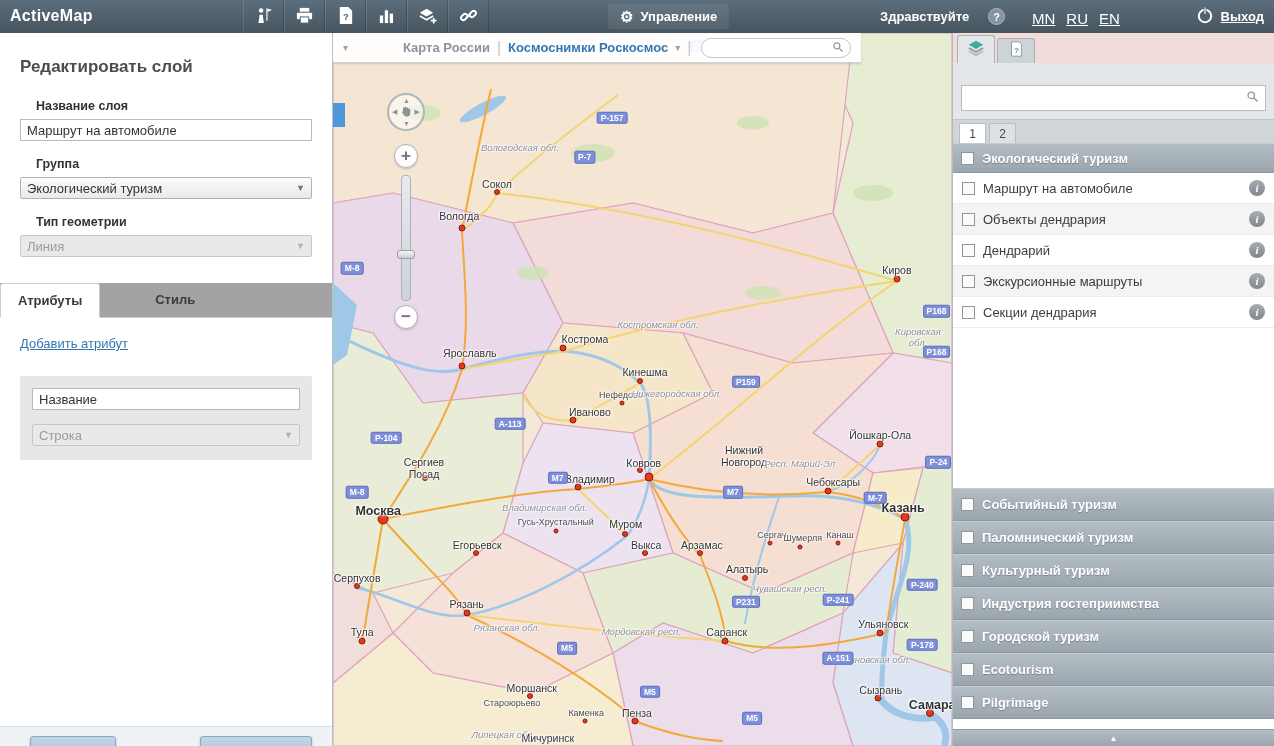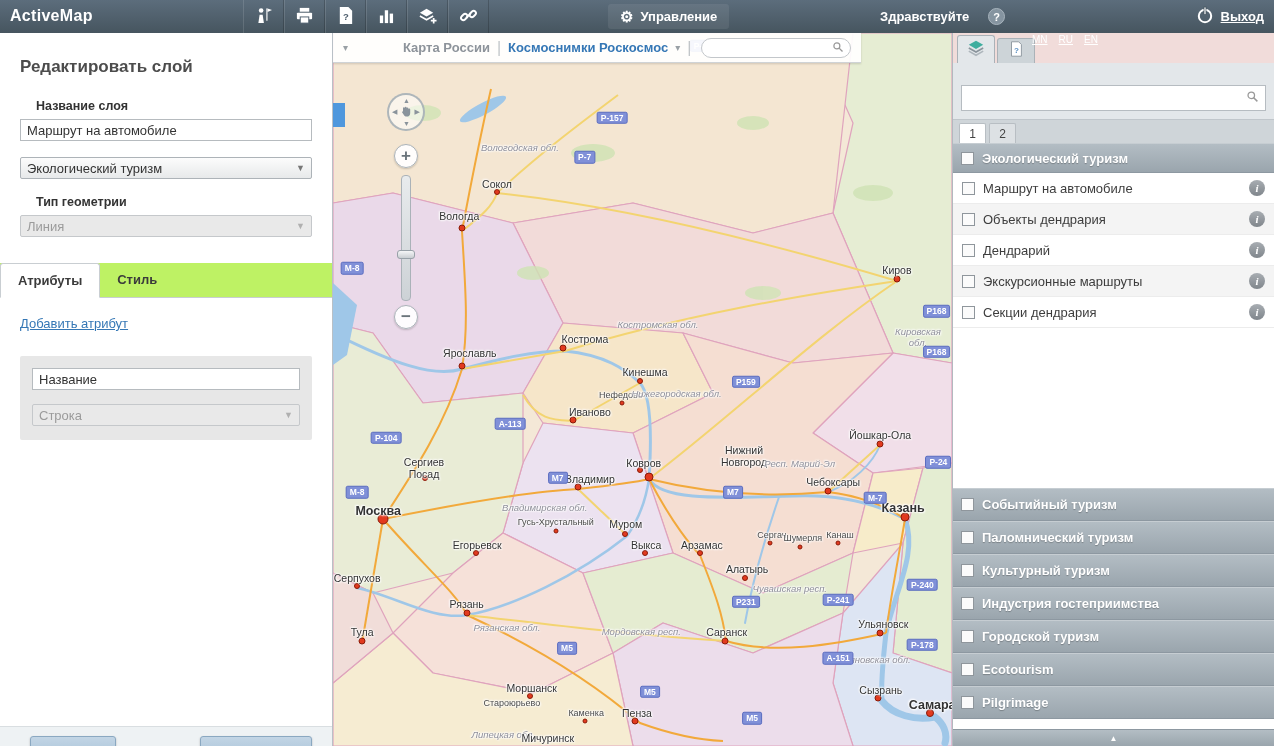--- a/index.html
+++ b/index.html
@@ -15,42 +15,42 @@
     border-left:1px solid rgba(255,255,255,.12);border-right:1px solid rgba(0,0,0,.18);
     display:flex;align-items:center;justify-content:center;cursor:pointer;padding:0;}
   .tb svg{width:19px;height:19px;}
   .manage{position:absolute;left:608px;top:4px;height:25px;padding:0 12px;display:flex;align-items:center;gap:7px;
     background:rgba(255,255,255,.08);border-radius:3px;font-weight:bold;font-size:13px;cursor:pointer;}
   .gear{font-size:15px;line-height:1;}
   .greet{position:absolute;left:880px;top:9px;font-weight:bold;font-size:13px;}
   .help{position:absolute;left:988px;top:8px;width:17px;height:17px;border-radius:50%;
     background:#8594a0;border:1px solid #a8b4bd;color:#fff;font-weight:bold;font-size:11px;
     text-align:center;line-height:16px;cursor:pointer;}
-  .langs{position:absolute;left:1032px;top:10px;display:flex;gap:11px;font-size:10px;font-weight:normal;margin-top:24px;}
+  .langs{position:absolute;left:1032px;top:10px;display:flex;gap:11px;font-size:15px;font-weight:normal;}
   .langs span{text-decoration:underline;cursor:pointer;}
   .logout{position:absolute;right:10px;top:5px;display:flex;align-items:center;gap:6px;
     font-size:13px;font-weight:bold;cursor:pointer;}
   .logout .lbl{text-decoration:underline;}
   .logout svg{width:20px;height:20px;}
 
   
   #left-panel{position:absolute;left:0;top:33px;width:333px;height:745px;background:#fff;
     border-right:1px solid #b9c0c6;z-index:40;}
   .lp-body{padding:14px 20px 0;}
   .lp-title{font-size:17px;font-weight:bold;color:#4c4c4c;margin:10px 0 22px;}
   .flab{display:block;font-size:12.5px;font-weight:bold;color:#333;margin:0 16px 6px;}
   .txt{width:100%;height:22px;border:1px solid #b6bbbf;padding:2px 6px;font-size:13px;color:#333;
     font-family:inherit;background:#fff;margin-bottom:16px;}
   .sel{height:22px;border:1px solid #adb3b8;border-radius:2px;background:linear-gradient(#fcfcfc,#e7e9ea);
     display:flex;align-items:center;justify-content:space-between;padding:0 6px;font-size:13px;color:#333;
     margin-bottom:16px;cursor:pointer;}
   .sel .arr{color:#777;font-size:9px;}
   .sel.dis{background:#e9e9e9;color:#9b9b9b;cursor:default;border-color:#c5c8cb;}
   .sel.dis .arr{color:#b0b0b0;}
-  .tabs{display:flex;margin:26px -20px 0;background:#bef264;border-bottom:1px solid #c9ced2;}
+  .tabs{display:flex;margin:26px -20px 0;background:#a3a3a3;border-bottom:1px solid #c9ced2;gap:38px;}
   .tab{padding:9px 17px;font-size:13px;font-weight:bold;color:#3b3b3b;cursor:pointer;}
   .tab.active{background:#fff;border:1px solid #c9ced2;border-bottom:1px solid #fff;margin-bottom:-1px;
     border-radius:3px 3px 0 0;}
   .addlink{display:inline-block;margin:18px 0 0;color:#3577b5;font-size:13px;text-decoration:underline;cursor:pointer;}
   .attr-box{margin-top:24px;background:#e7e7e7;padding:12px;border-radius:2px;}
   .cbrow{display:flex;align-items:center;font-size:13px;color:#333;margin-bottom:12px;}
   .cb{width:13px;height:13px;border:1px solid #8f9499;background:#fff;display:inline-block;position:relative;
     margin-right:6px;flex:0 0 13px;cursor:pointer;}
   .cb.checked::after{content:"\2714";position:absolute;left:0;top:-3px;font-size:12px;color:#222;}
   .cblab{margin-right:16px;}
@@ -210,20 +210,21 @@
         </svg></span>
     <span class="lbl">Выход</span>
   </div>
 </div>
 
 <div id="left-panel">
   <div class="lp-body">
     <div class="lp-title">Редактировать слой</div>
     <label class="flab">Название слоя</label>
     <input class="txt" value="Маршрут на автомобиле" style="">
+    <label class="flab">Группа</label>
     <div class="sel">
       <span>Экологический туризм</span>
       <span class="arr">▼</span>
     </div>
     <label class="flab">Тип геометрии</label>
     <div class="sel dis">
       <span>Линия</span>
       <span class="arr">▼</span>
     </div>
     <div class="tabs">

